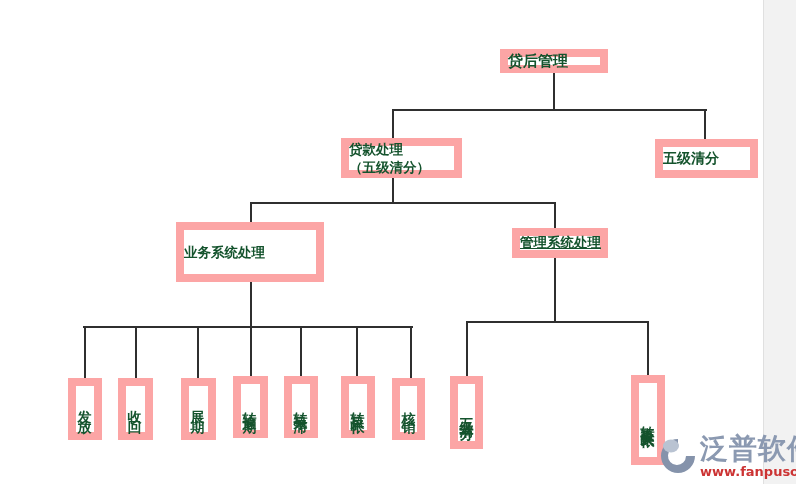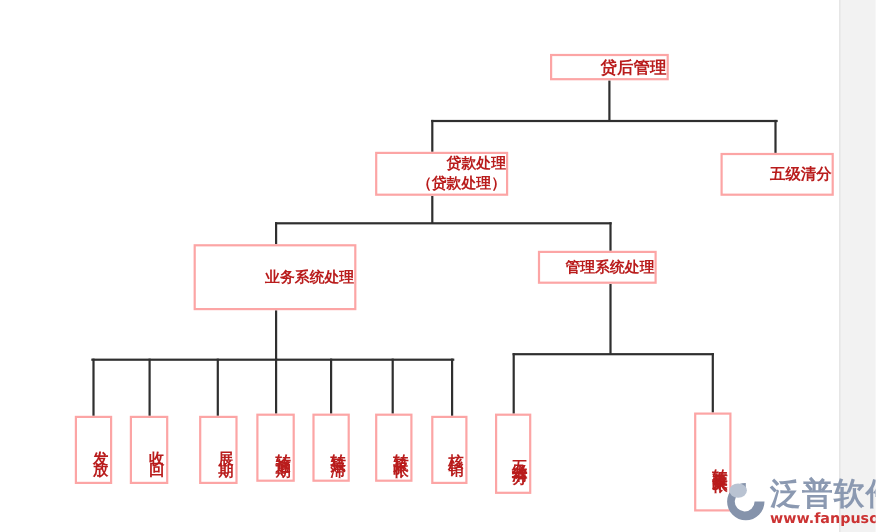--- a/index.html
+++ b/index.html
@@ -1,28 +1,28 @@
 <!DOCTYPE html>
 <html><head>
 <meta charset="utf-8">
 <style>
   html,body{margin:0;padding:0;}
   body{font-family:"DejaVu Sans","Liberation Sans",sans-serif;}
   .stage{position:relative;width:796px;height:484px;background:#ffffff;overflow:hidden;}
   .right-strip{position:absolute;left:763px;top:0;width:33px;height:484px;background:#f2f2f2;border-left:1px solid #e0e0e0;}
   
-  .box{position:absolute;border:2px solid #fca5a5;background:#ffffff;box-sizing:border-box;
-       display:flex;flex-direction:column;align-items:flex-end;justify-content:center;
-       font-weight:bold;color:#b91c1c;text-align:center;}
+  .box{position:absolute;border:8px solid #fca5a5;background:#ffffff;box-sizing:border-box;
+       display:flex;flex-direction:column;align-items:flex-start;justify-content:center;
+       font-weight:bold;color:#14532d;text-align:center;}
   .box .l{white-space:nowrap;}
   #n-root{left:500px;top:49px;width:108px;height:24px;font-size:15px;}
   #n-lp{left:341px;top:138px;width:121px;height:40px;font-size:13.5px;line-height:18px;}
   #n-lc{left:655px;top:139px;width:103px;height:39px;font-size:14px;}
   #n-bs{left:176px;top:222px;width:148px;height:60px;font-size:13.5px;line-height:19px;}
-  #n-ms{left:489px;top:228px;width:108px;height:30px;font-size:13.5px;}
+  #n-ms{left:512px;top:228px;width:96px;height:30px;font-size:13.5px;text-decoration:underline;}
   .leaf{writing-mode:vertical-lr;text-orientation:upright;font-size:14px;letter-spacing:6px;
         flex-direction:row;}
   #lf-0{left:68px;top:378px;width:34px;height:62px;letter-spacing:10px;}
   #lf-1{left:118px;top:378px;width:35px;height:62px;letter-spacing:10px;}
   #lf-2{left:181px;top:378px;width:35px;height:62px;letter-spacing:10px;}
   #lf-3{left:233px;top:376px;width:35px;height:62px;letter-spacing:4px;}
   #lf-4{left:284px;top:376px;width:34px;height:62px;letter-spacing:4px;}
   #lf-5{left:341px;top:376px;width:34px;height:62px;letter-spacing:4px;}
   #lf-6{left:392px;top:378px;width:33px;height:62px;letter-spacing:8px;}
   #lf-r0{left:450px;top:376px;width:33px;height:73px;letter-spacing:3px;}
@@ -85,21 +85,21 @@
   <div class="ln h" id="c-h4"></div>
   <div class="ln v" id="c-h4l"></div>
   <div class="ln v" id="c-h4r"></div>
 
   <div class="box" id="n-root">
     <span class="l">贷后管理</span>
   </div>
 
   <div class="box" id="n-lp">
     <span class="l">贷款处理</span>
-    <span class="l">（贷款处理）</span>
+    <span class="l">（五级清分）</span>
   </div>
 
   <div class="box" id="n-lc">
     <span class="l">五级清分</span>
   </div>
 
   <div class="box" id="n-bs">
     <span class="l">业务系统处理</span>
   </div>
 

